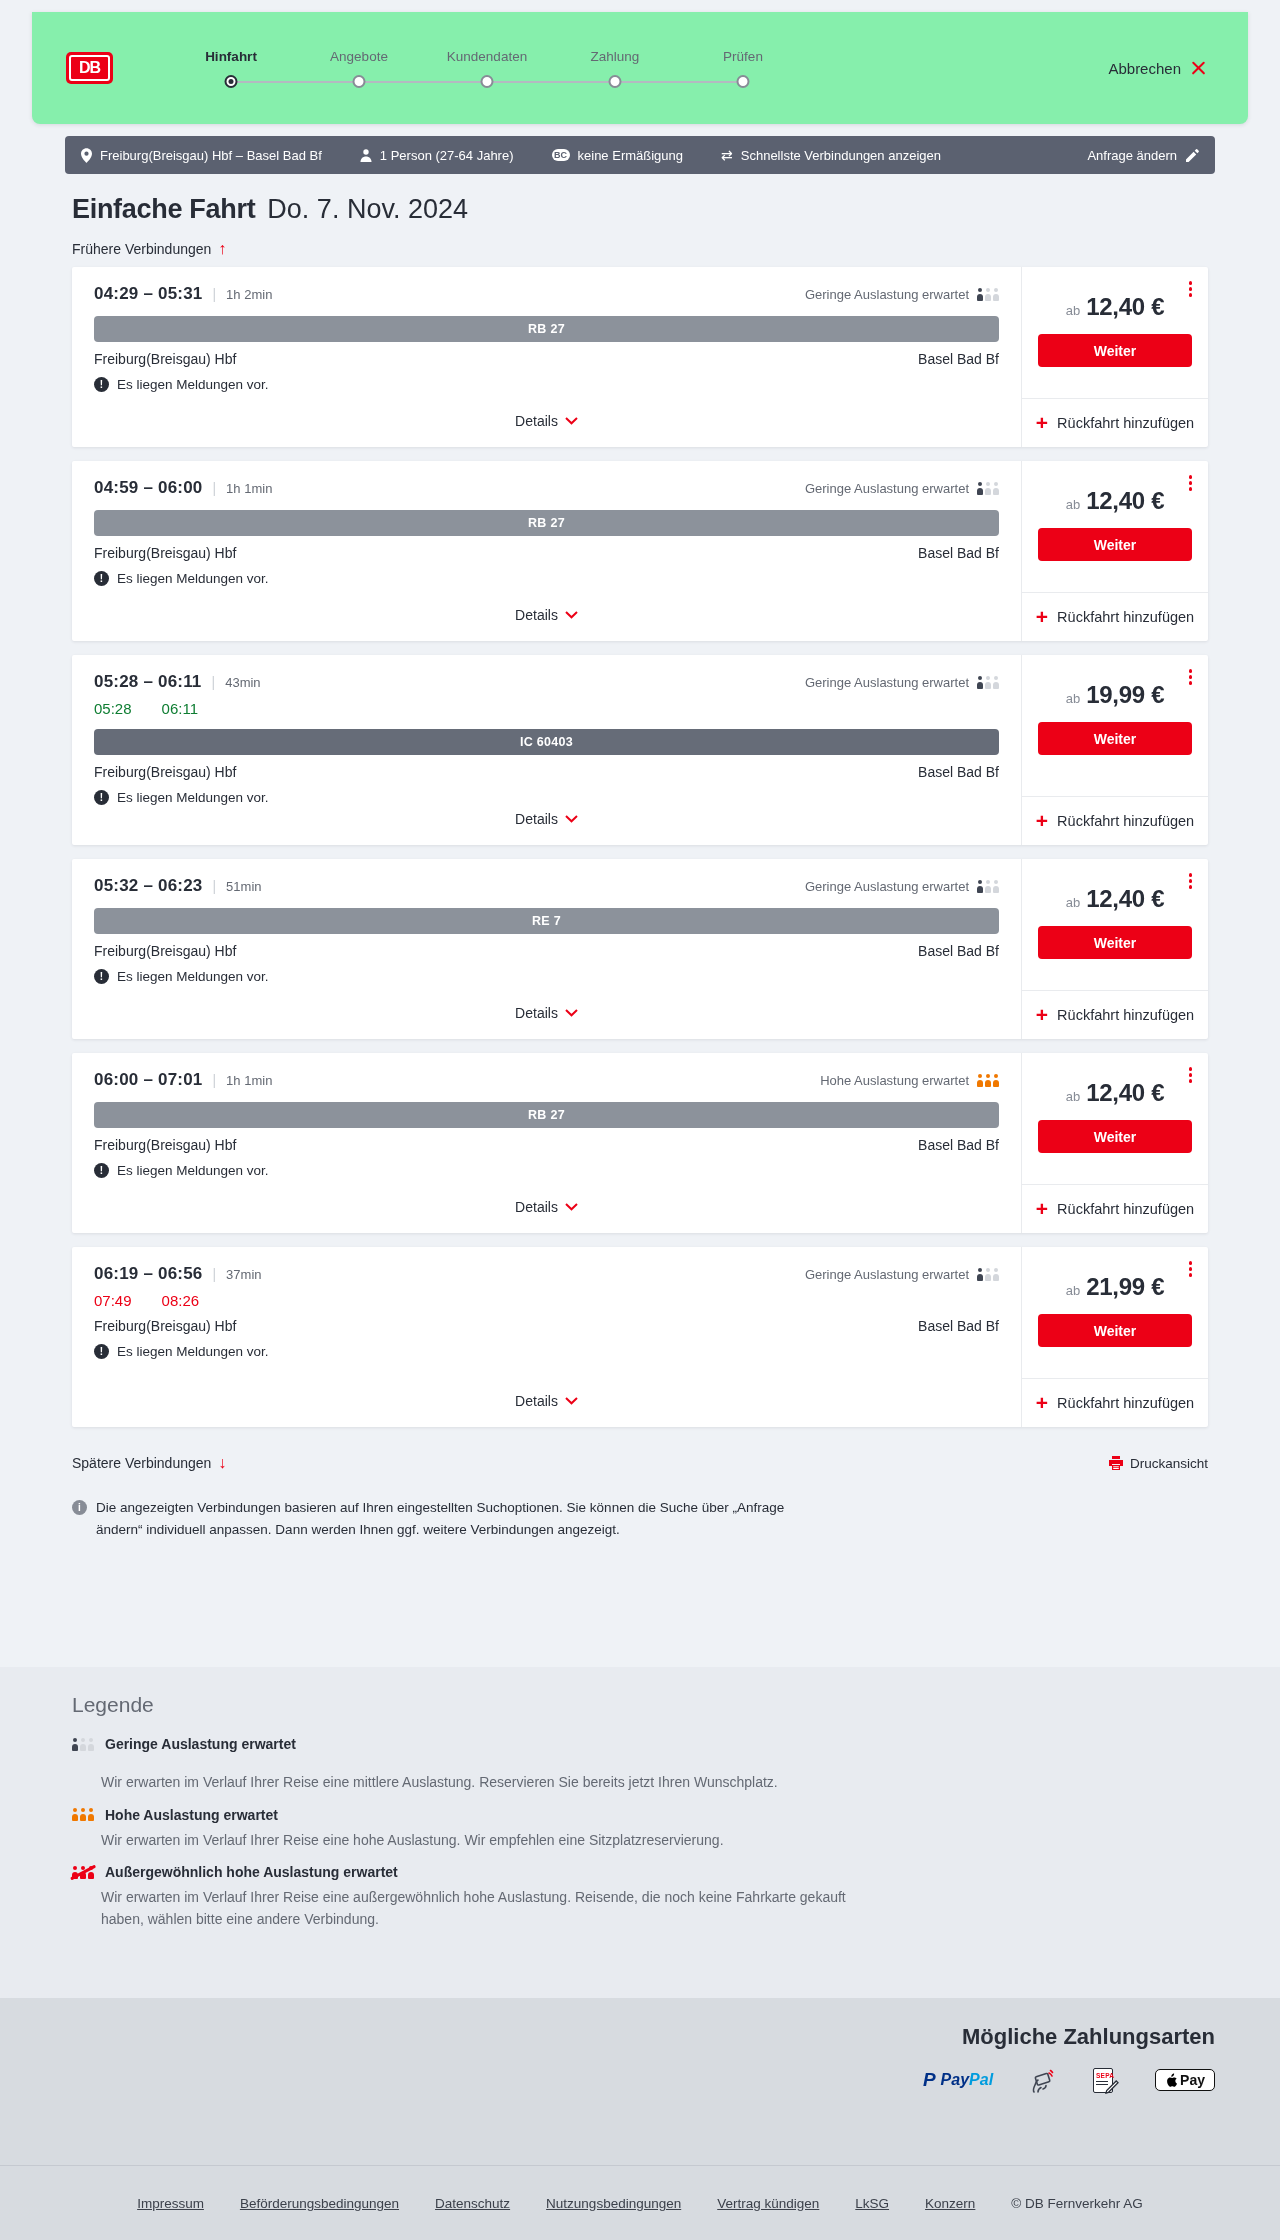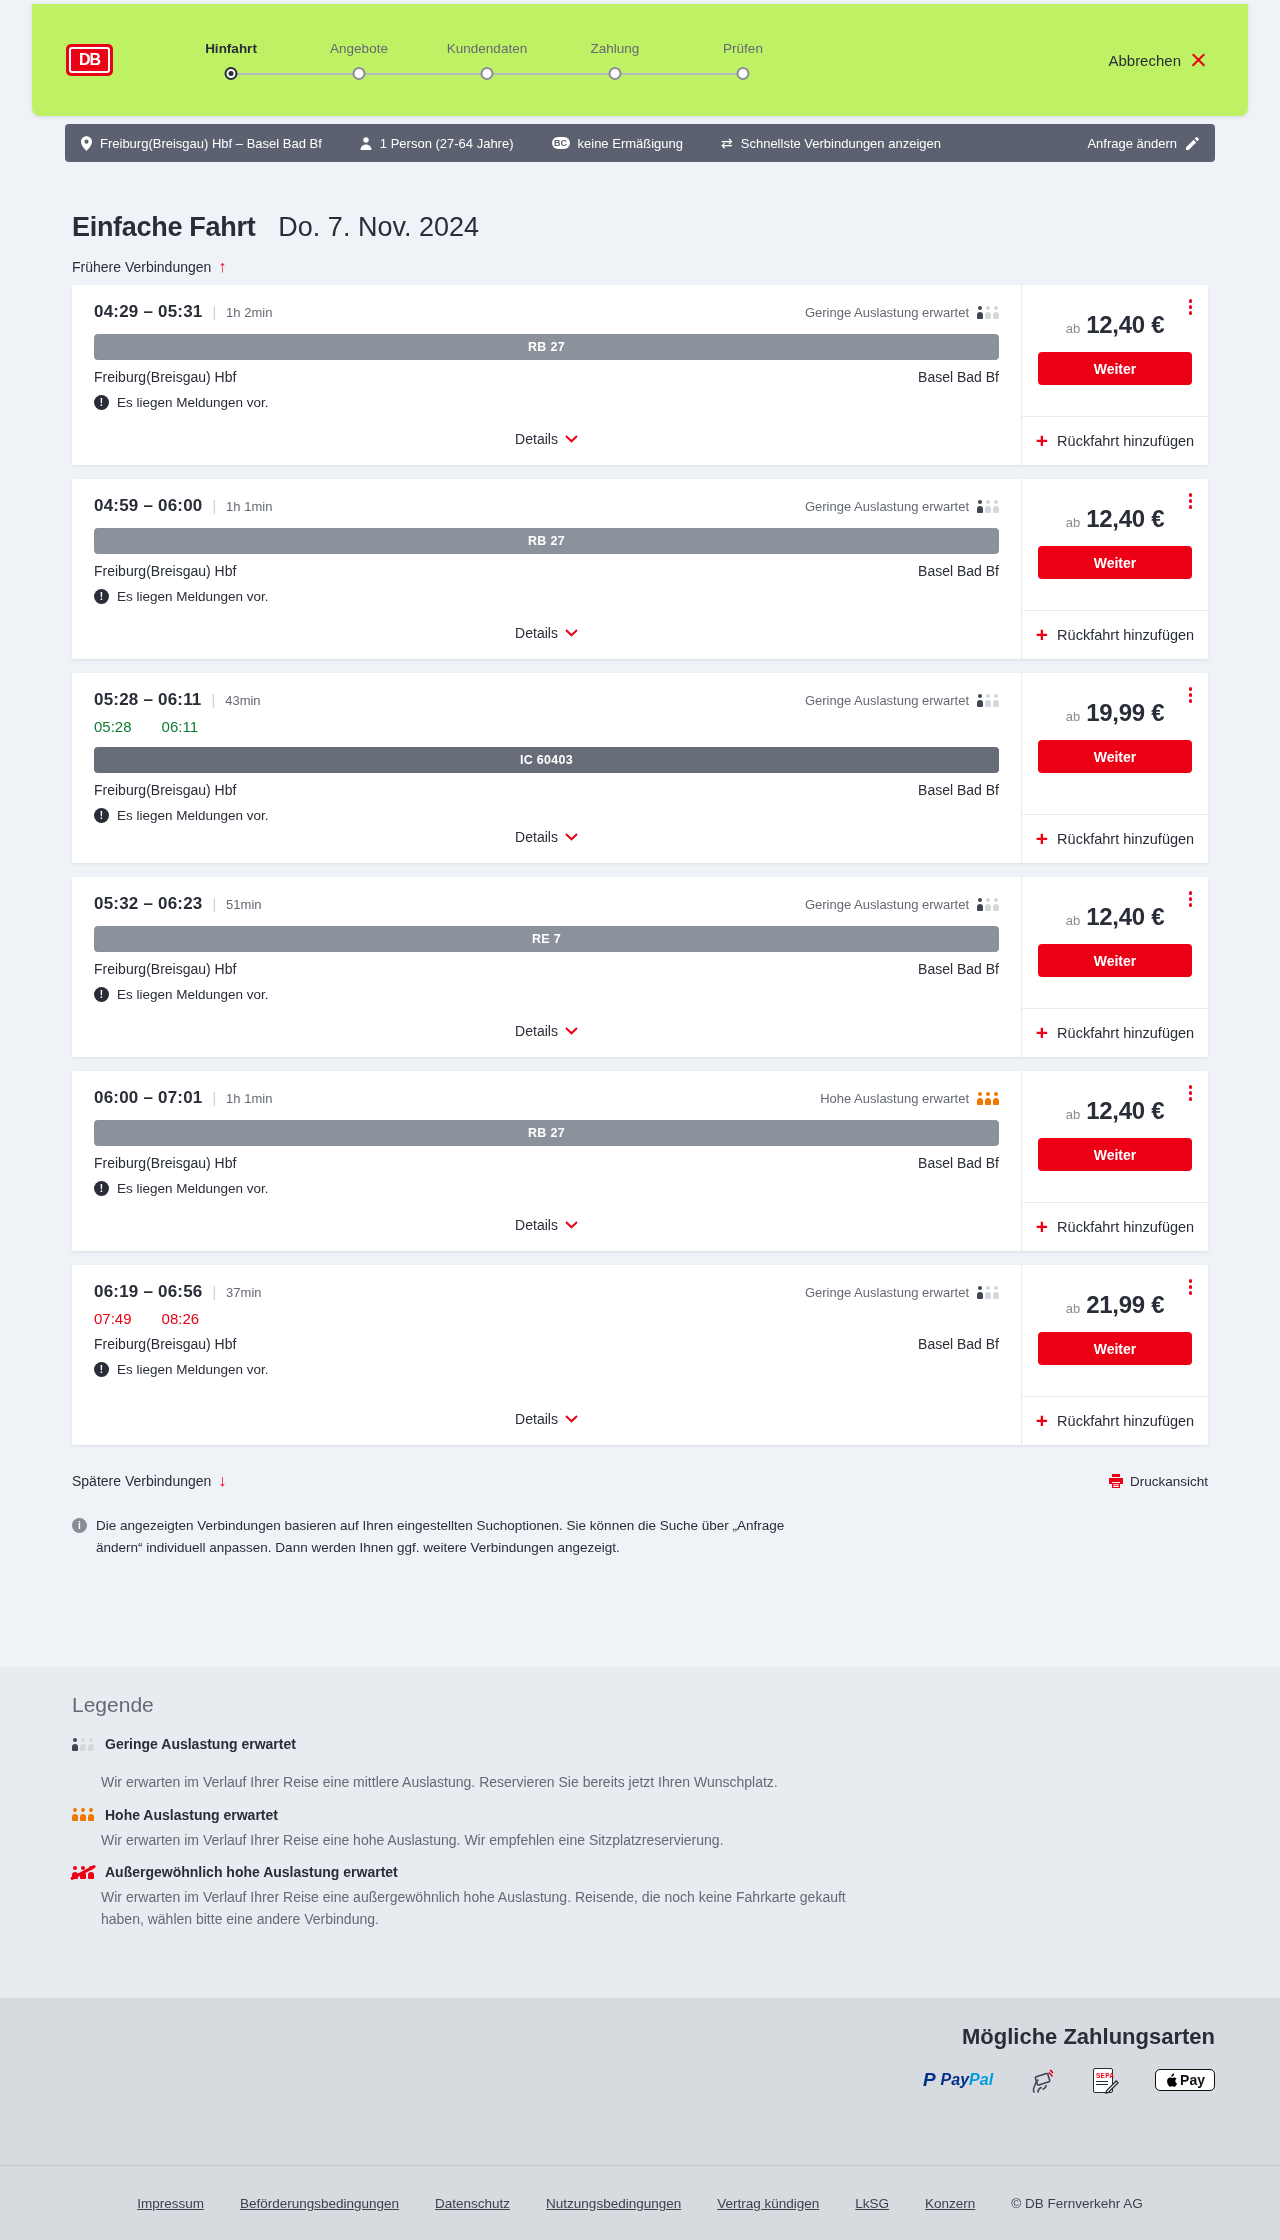--- a/index.html
+++ b/index.html
@@ -11,21 +11,21 @@
   button { background:none; border:none; font:inherit; color:inherit; cursor:pointer; }
 
   
   .zone-top { height:1667px; background:#eff2f6; overflow:hidden; }
   .zone-legend { height:331px; background:#e8ebf0; padding:26px 72px 0; }
   .zone-payment { height:167px; background:#d7dbe0; padding:26px 65px 0; }
   .zone-footer { height:75px; background:#d7dbe0; border-top:1px solid #c5c9d0; display:flex; align-items:center; justify-content:center; gap:36px; }
 
   
   .app-header {
-    margin:4px 32px; height:112px; background:#bef264; border-radius:0 0 8px 8px;
+    margin:12px 32px; height:112px; background:#86efac; border-radius:0 0 8px 8px;
     box-shadow:0 1px 4px rgba(40,45,55,.12);
     display:flex; align-items:center; padding:0 42px 0 34px;
   }
   .db-logo {
     width:47px; height:32px; background:#ec0016; border-radius:5px;
     display:flex; align-items:center; justify-content:center; flex:none;
   }
   .db-logo i {
     font-style:normal; border:2px solid #fff; border-radius:3px; width:41px; height:26px;
     display:flex; align-items:center; justify-content:center;
@@ -53,21 +53,21 @@
     display:flex; align-items:center; gap:38px; padding:0 16px; color:#fff; font-size:13px;
   }
   .qseg { display:flex; align-items:center; gap:8px; white-space:nowrap; }
   .qseg svg { flex:none; }
   .bc-badge { background:#fff; color:#5b6170; font-size:9px; font-weight:bold; border-radius:6px; padding:1.5px 2.5px; line-height:1; }
   .swap-glyph { font-size:14px; line-height:1; }
   .edit-btn { margin-left:auto; display:flex; align-items:center; gap:9px; color:#fff; font-size:13px; }
 
   
   .results { margin:0 72px; }
-  .page-title { margin-top:50px; display:flex; align-items:baseline; gap:23px; }
+  .page-title { margin-top:20px; display:flex; align-items:baseline; gap:12px; }
   .page-title .t-bold { font-size:27px; font-weight:bold; letter-spacing:-.3px; }
   .page-title .t-date { font-size:27px; font-weight:normal; }
   .shift-link { margin-top:16px; display:flex; align-items:center; gap:7px; font-size:14px; color:#282d37; }
   .shift-link .arrow { color:#ec0016; font-size:16px; font-weight:bold; line-height:1; }
   .later-row { margin-top:28px; display:flex; align-items:center; justify-content:space-between; }
   .print-btn { display:flex; align-items:center; gap:7px; font-size:13.5px; color:#282d37; }
 
   .cards { margin-top:10px; display:flex; flex-direction:column; gap:14px; }
   .card { background:#fff; border-radius:2px; box-shadow:0 1px 3px rgba(40,45,55,.10); display:flex; min-height:180px; }
   .card-main { flex:1; padding:17px 22px 10px; display:flex; flex-direction:column; }

